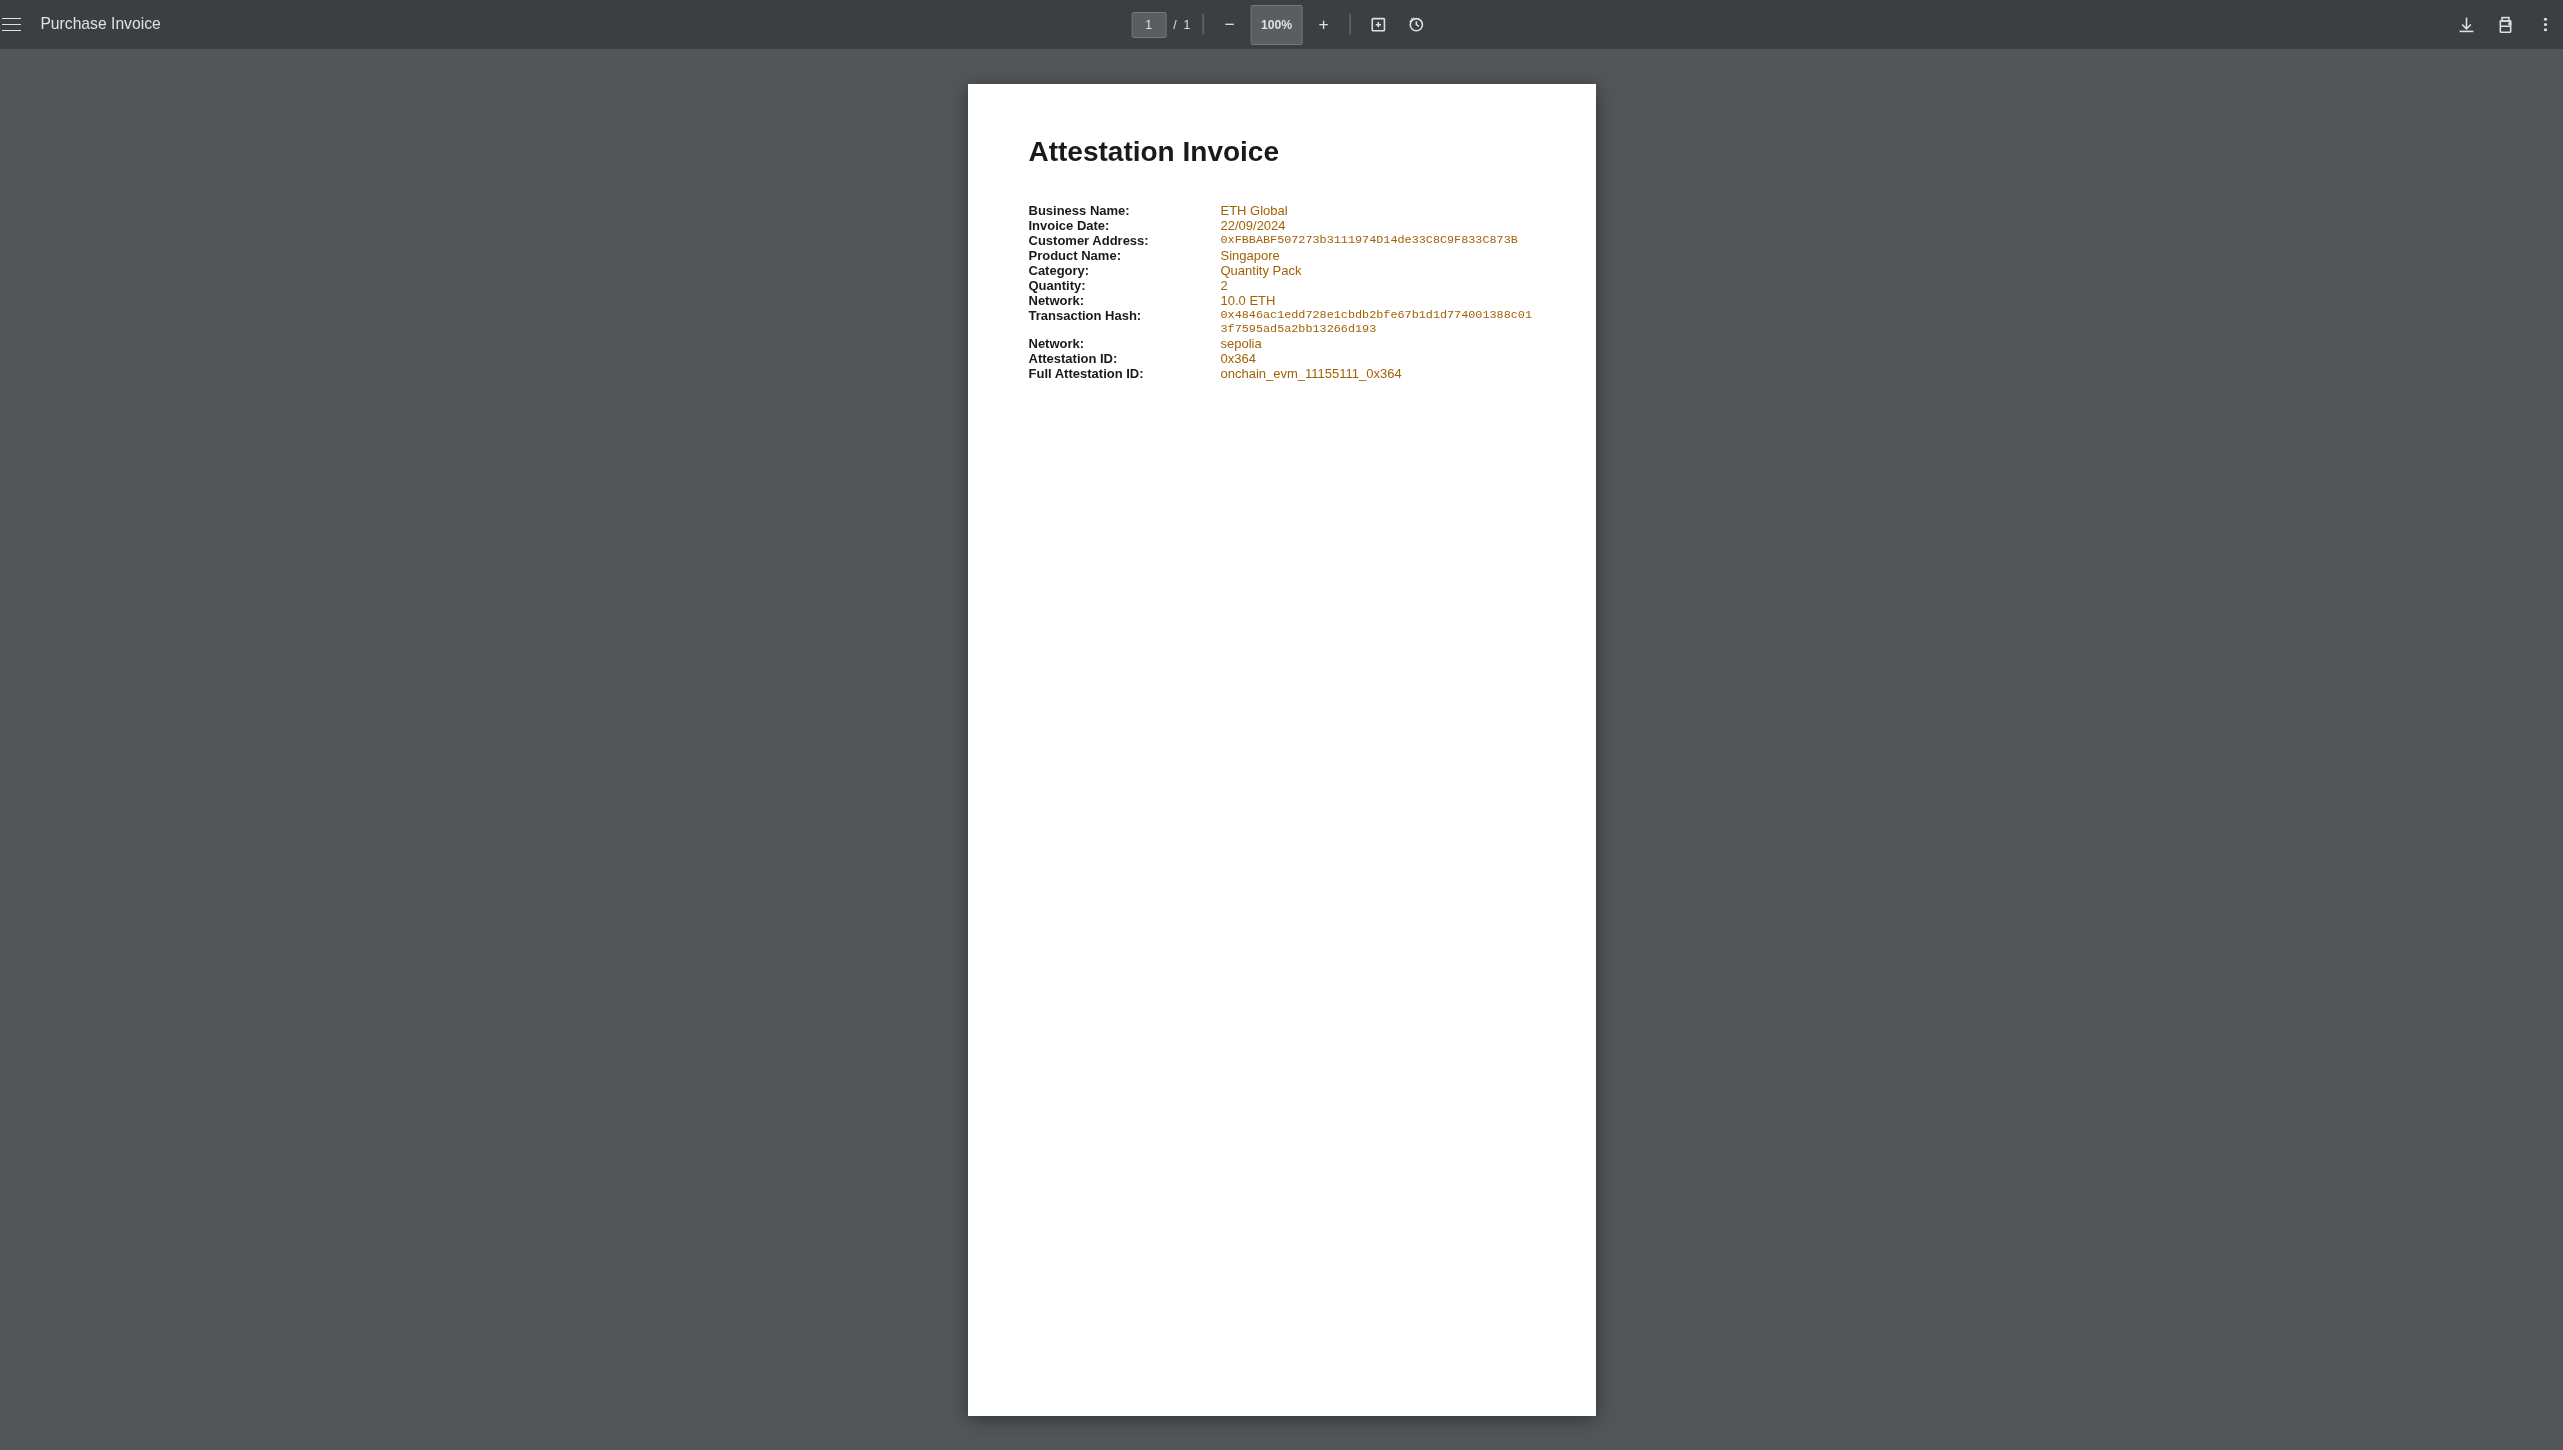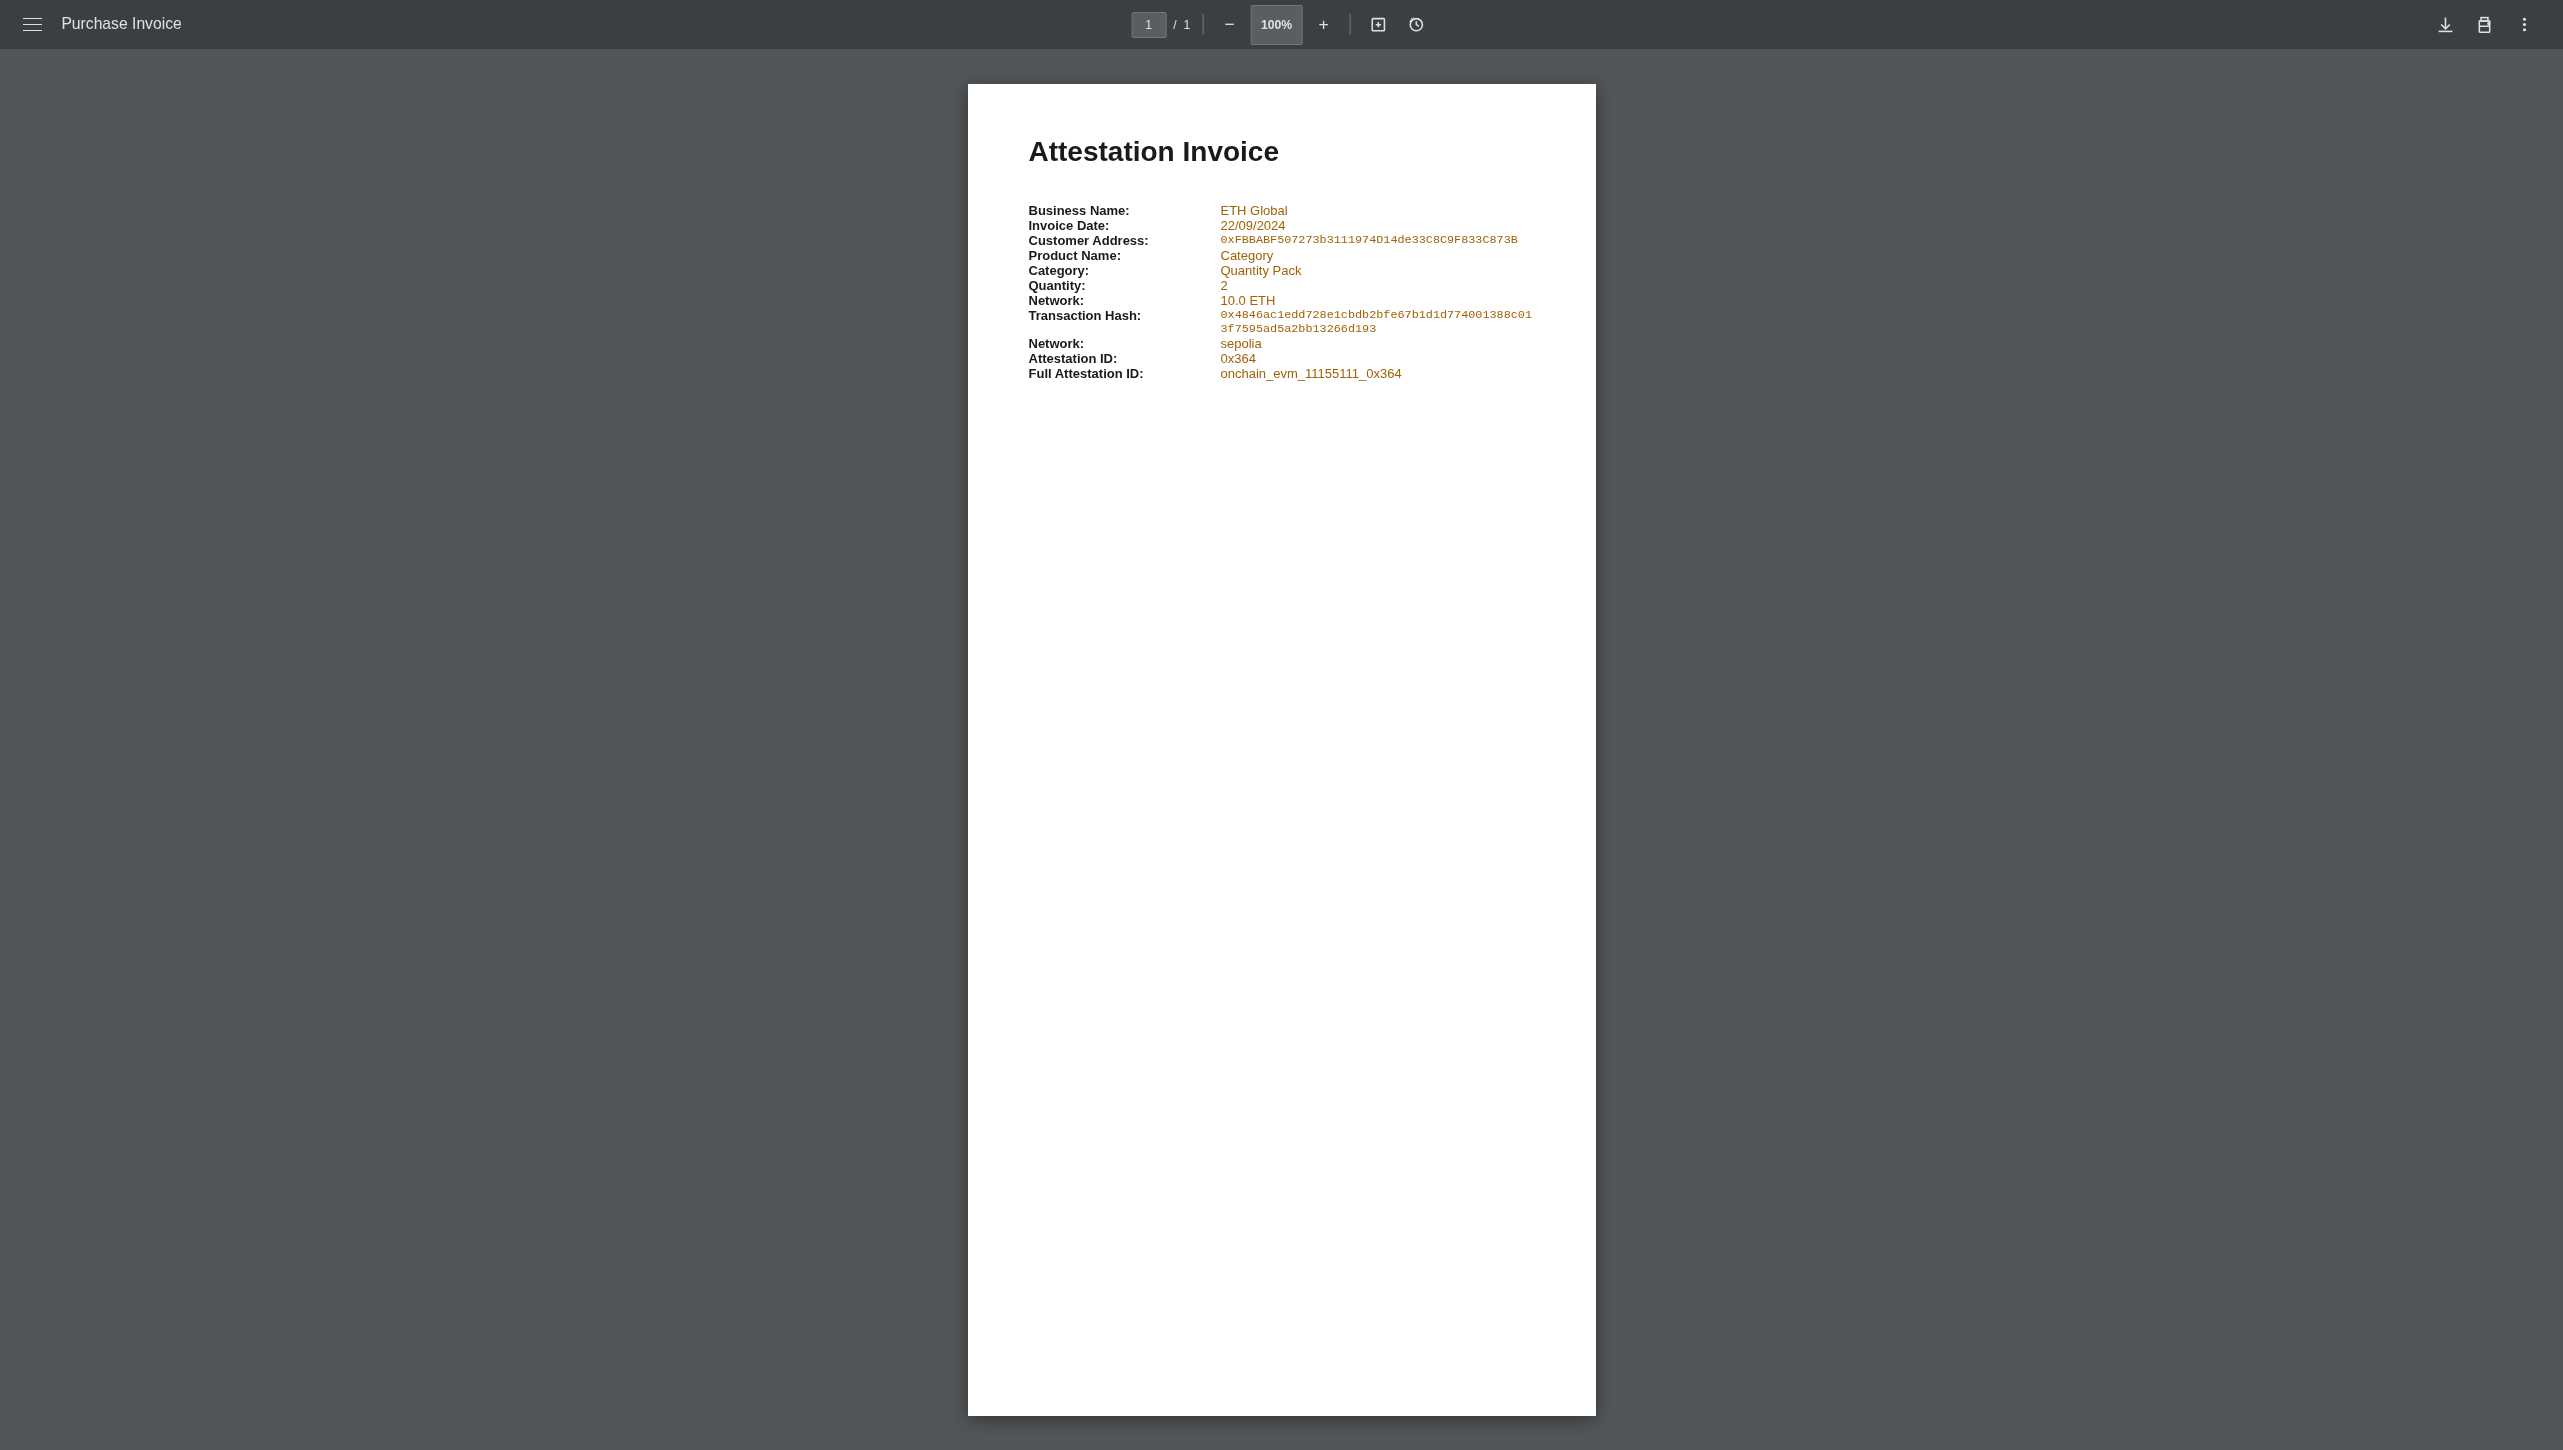--- a/index.html
+++ b/index.html
@@ -17,21 +17,21 @@
       display: flex;
       flex-direction: column;
     }
 
     
     .toolbar {
       background-color: #3c3f41;
       height: 49px;
       display: flex;
       align-items: center;
-      padding: 0 23px;
+      padding: 0 2px;
       gap: 7px;
       flex-shrink: 0;
       position: relative;
     }
 
     .toolbar-left {
       display: flex;
       align-items: center;
       gap: 14px;
     }
@@ -284,21 +284,21 @@
         <div class="field-row">
           <span class="field-label">Invoice Date:</span>
           <span class="field-value">22/09/2024</span>
         </div>
         <div class="field-row">
           <span class="field-label">Customer Address:</span>
           <span class="field-value mono">0xFBBABF507273b3111974D14de33C8C9F833C873B</span>
         </div>
         <div class="field-row">
           <span class="field-label">Product Name:</span>
-          <span class="field-value">Category</span>
+          <span class="field-value">Singapore</span>
         </div>
         <div class="field-row">
           <span class="field-label">Category:</span>
           <span class="field-value">Quantity Pack</span>
         </div>
         <div class="field-row">
           <span class="field-label">Quantity:</span>
           <span class="field-value">2</span>
         </div>
         <div class="field-row">

